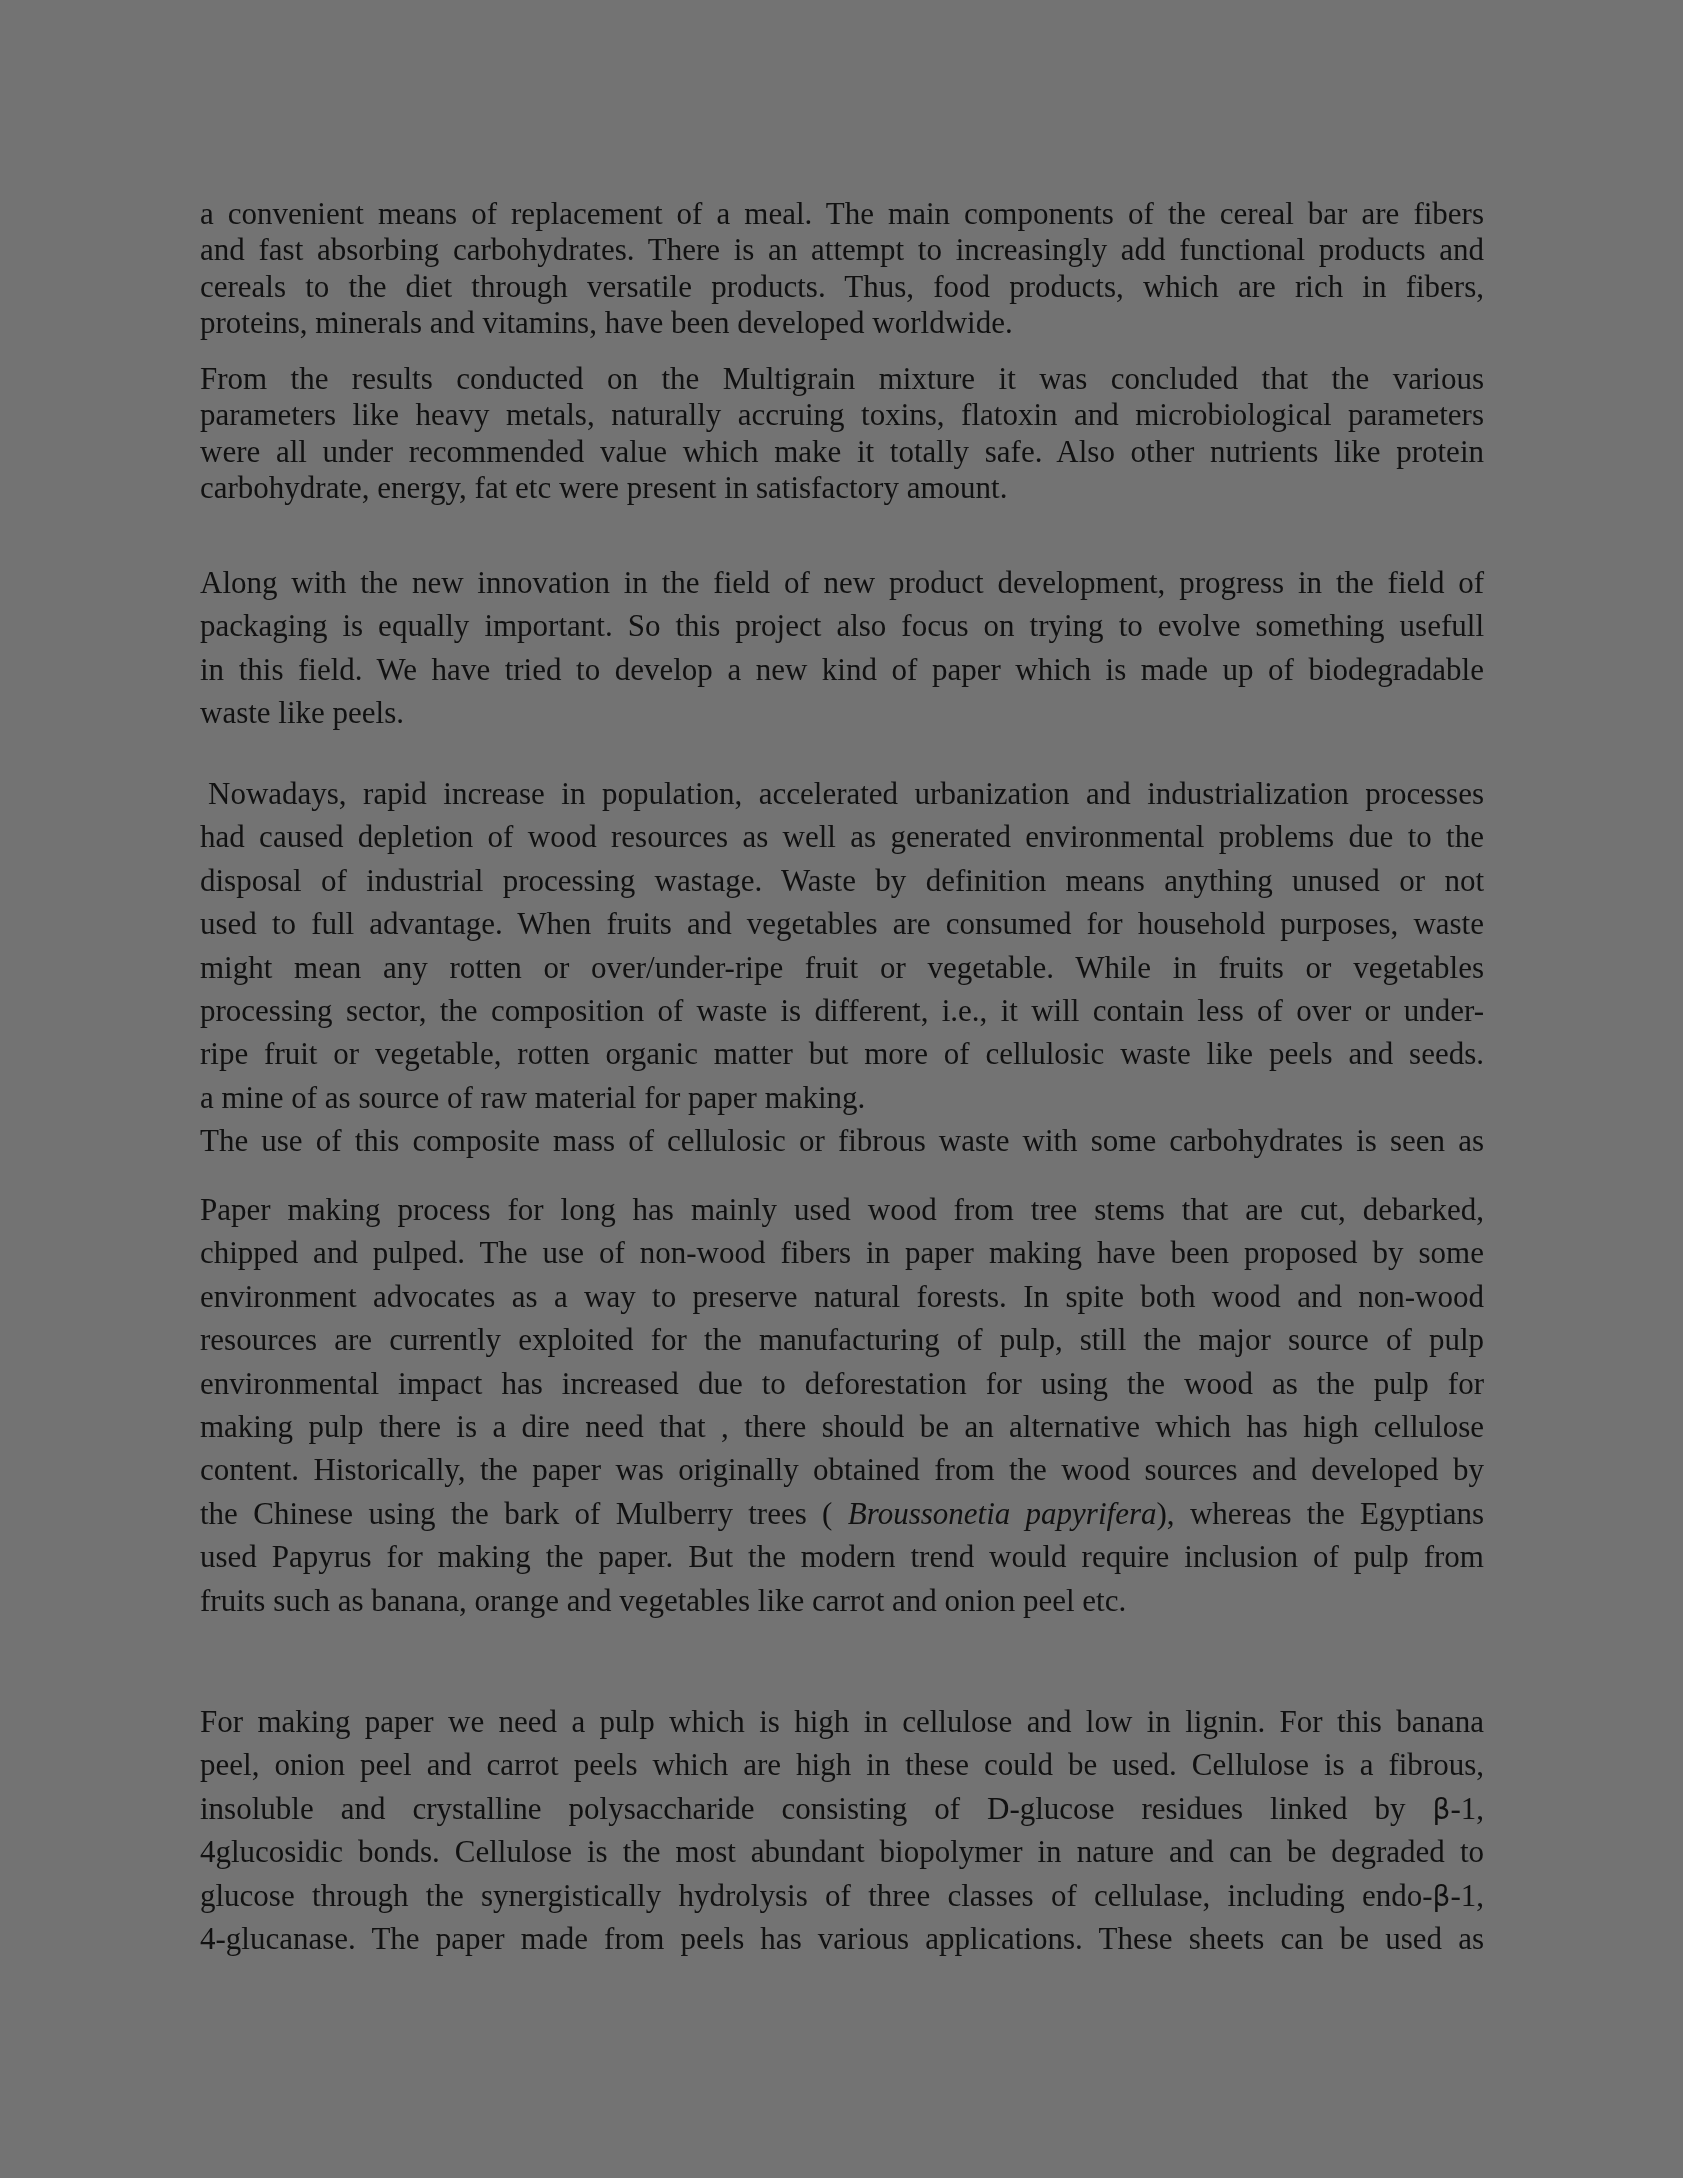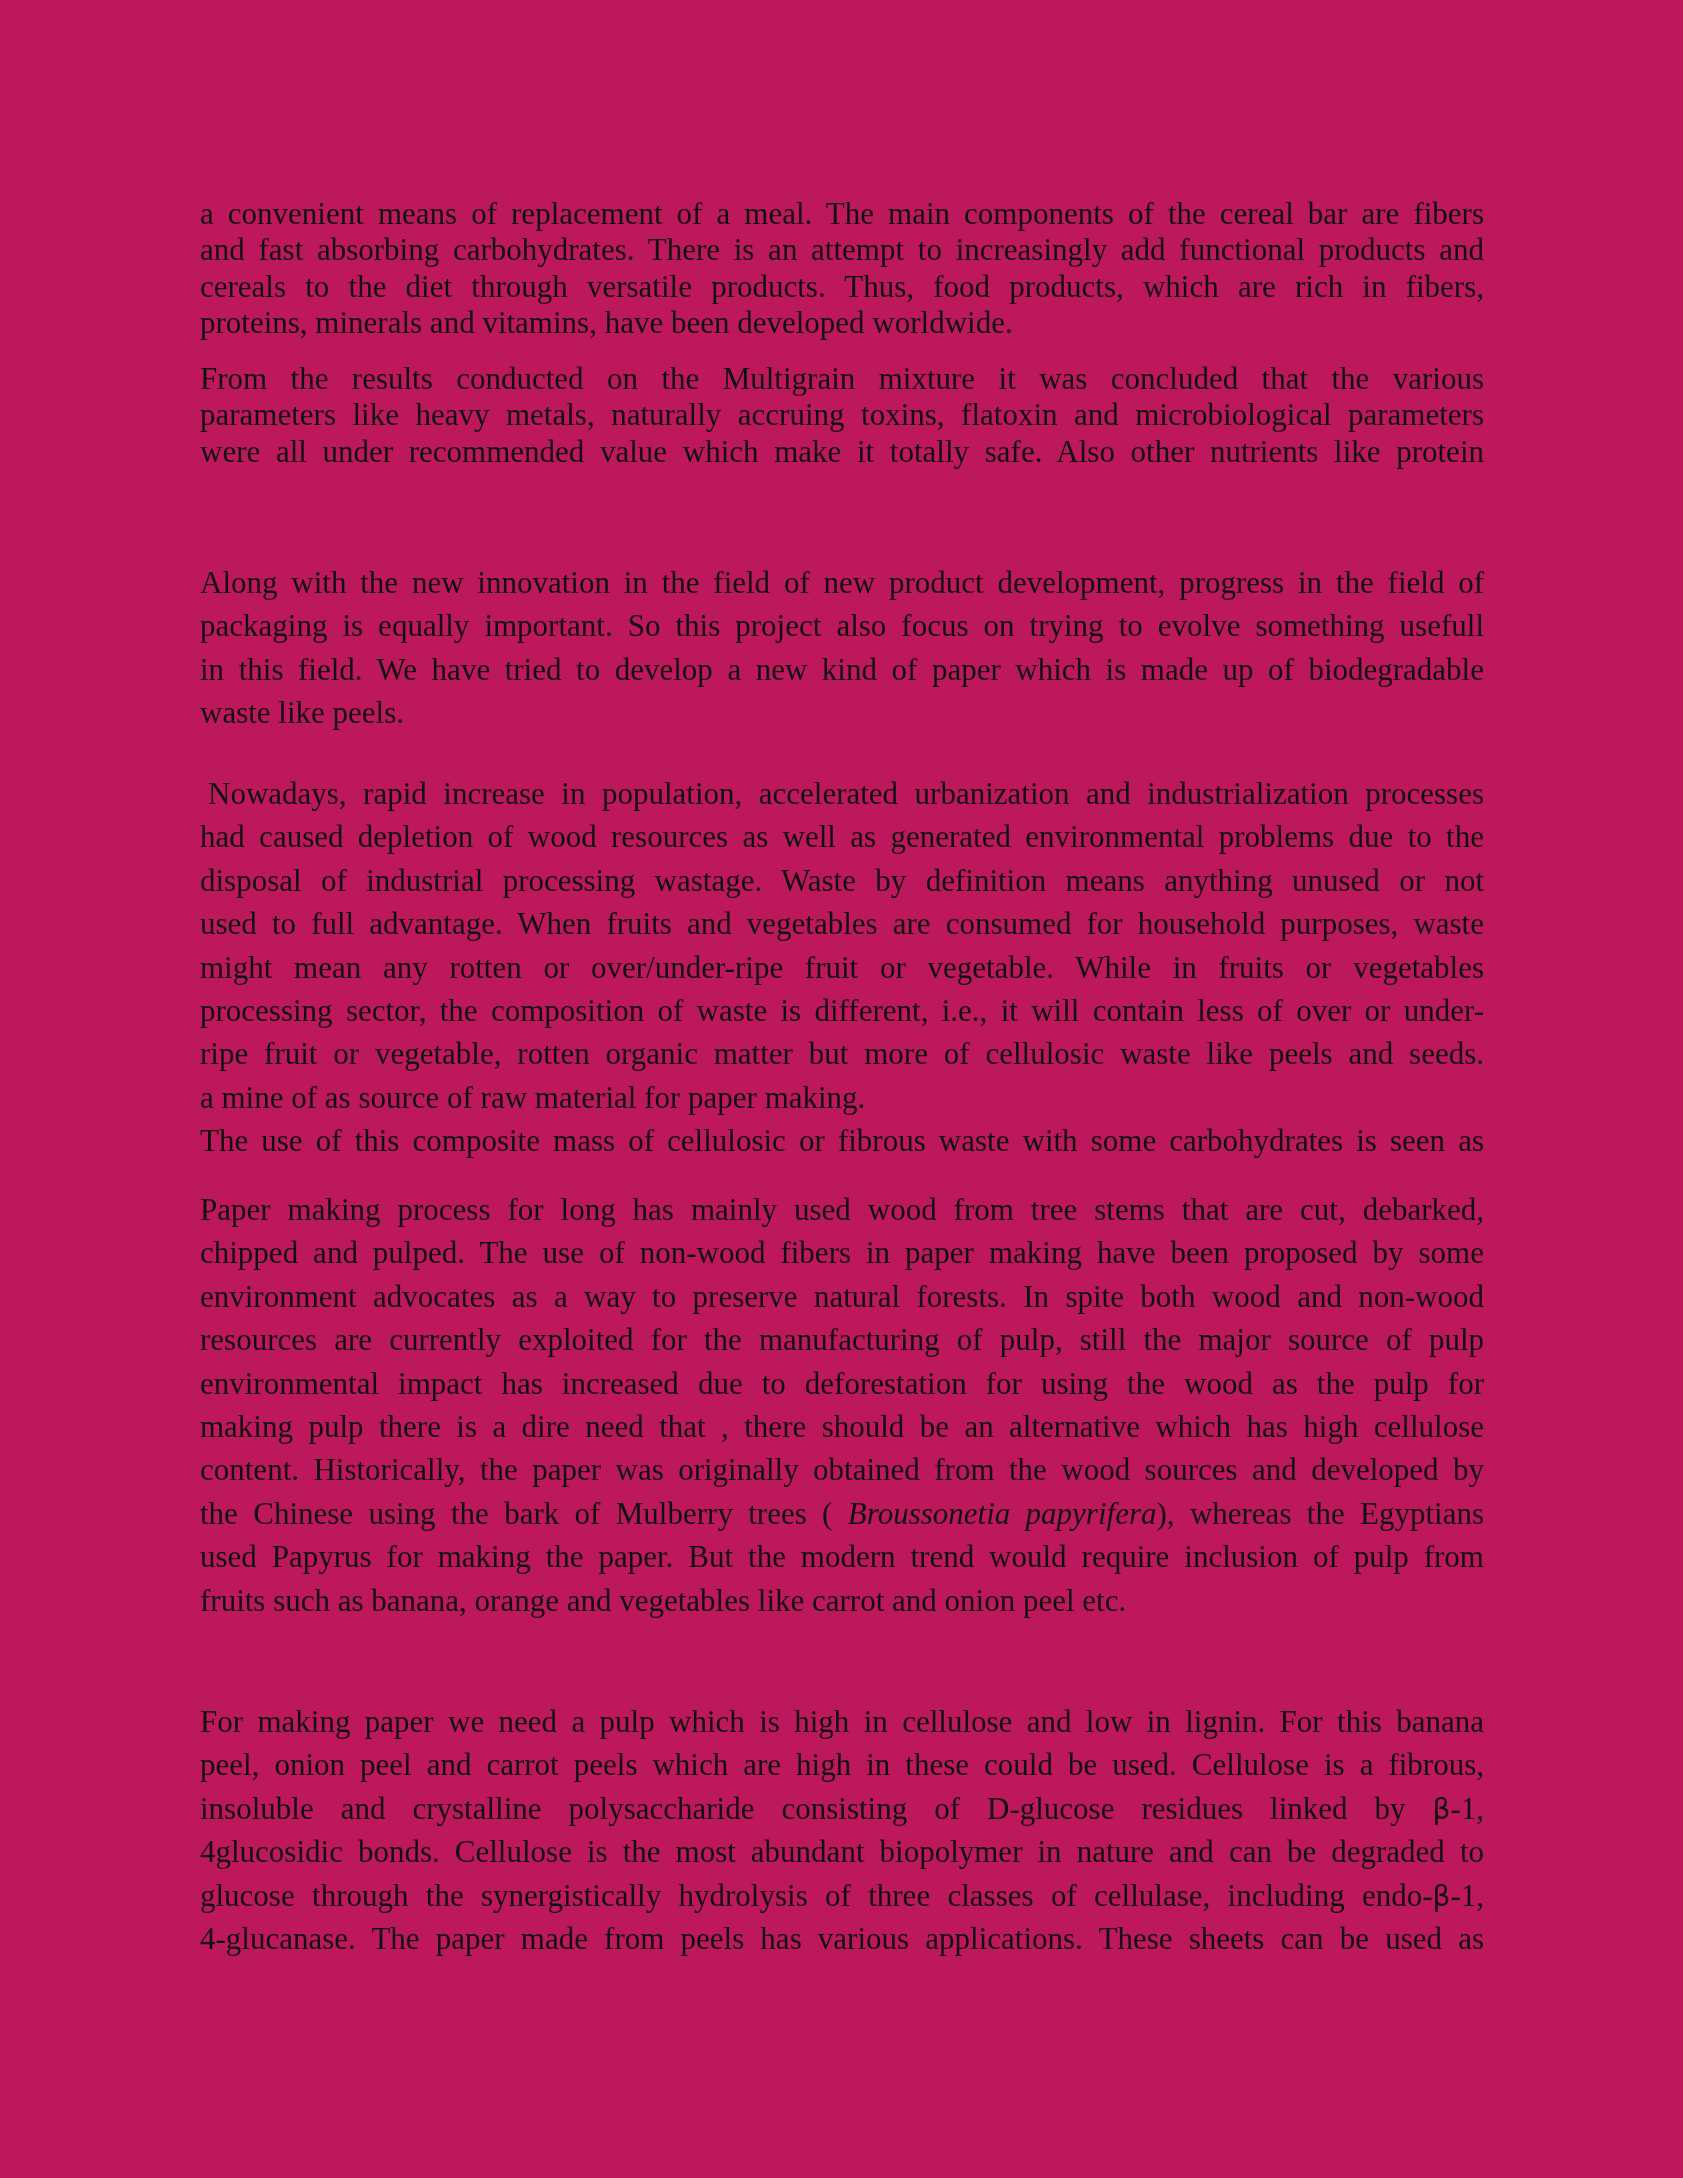--- a/index.html
+++ b/index.html
@@ -1,18 +1,18 @@
 <!DOCTYPE html>
 <html><head>
   <meta charset="utf-8">
   <style>
     html, body { margin: 0; padding: 0; background: #ffffff; }
     body { width: 1683px; height: 2178px; position: relative; overflow: hidden; }
     .page {
-      position: absolute; left: 0; top: 0; width: 1683px; height: 2178px; background: #be185d;
+      position: absolute; left: 0; top: 0; width: 1683px; height: 2178px; background: #737373;
       font-family: "Liberation Serif", serif; color: #111111;
     }
     .para { position: absolute; left: 200px; width: 1284px; margin: 0; }
     .line {
       display: block; white-space: nowrap; font-size: 31px;
       text-align: justify; text-align-last: justify; height: 1em; line-height: 1em;
     }
     .line.last { text-align-last: left; }
     .tight .line { margin-bottom: 5.4px; }
     .loose .line { margin-bottom: 12.4px; }
@@ -29,20 +29,21 @@
     <span class="line">a convenient means of replacement of a meal. The main components of the cereal bar are fibers</span>
     <span class="line">and fast absorbing carbohydrates. There is an attempt to increasingly add functional products and</span>
     <span class="line">cereals to the diet through versatile products. Thus, food products, which are rich in fibers,</span>
     <span class="line last">proteins, minerals and vitamins, have been developed worldwide.</span>
   </p>
 
   <p class="para tight" style="top:363px;">
     <span class="line">From the results conducted on the Multigrain mixture it was concluded that the various</span>
     <span class="line">parameters like heavy metals, naturally accruing toxins, flatoxin and microbiological parameters</span>
     <span class="line">were all under recommended value which make it totally safe. Also other nutrients like protein</span>
+    <span class="line last">carbohydrate, energy, fat etc were present in satisfactory amount.</span>
   </p>
 
   <p class="para loose" style="top:567px;">
     <span class="line">Along with the new innovation in the field of new product development, progress in the field of</span>
     <span class="line">packaging is equally important. So this project also focus on trying to evolve something usefull</span>
     <span class="line">in this field. We have tried to develop a new kind of paper which is made up of biodegradable</span>
     <span class="line last">waste like peels.</span>
   </p>
 
   <p class="para loose" style="top:778px;">

